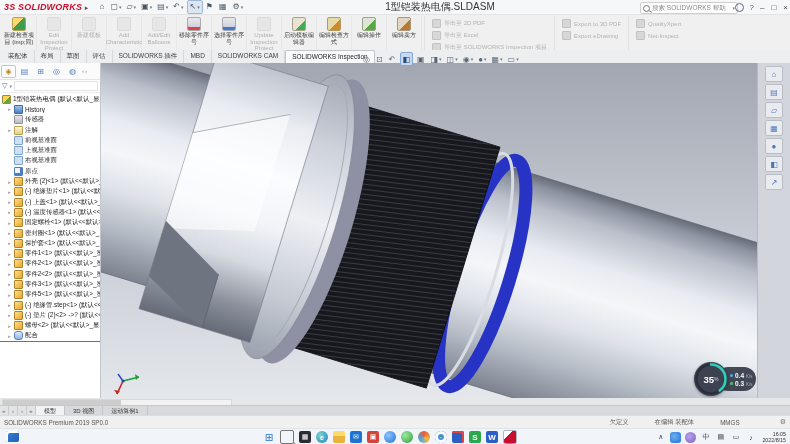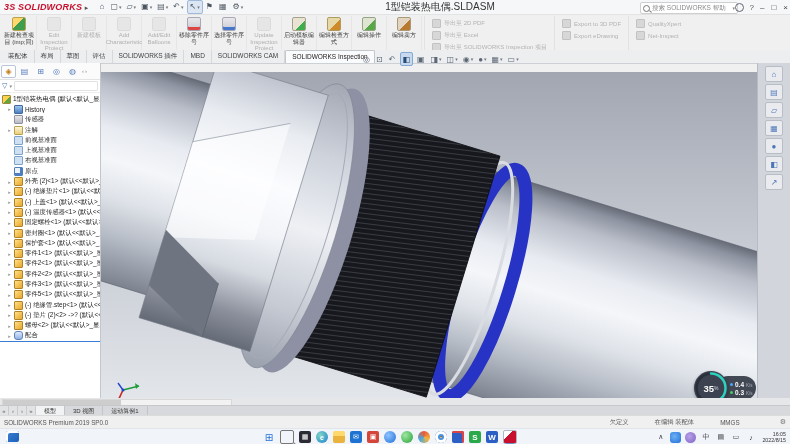--- a/index.html
+++ b/index.html
@@ -77,21 +77,21 @@
   .i-sens{background:linear-gradient(180deg,#e8e8e8,#b9b9c4);border:.5px solid #90909e;}
   .i-ann{background:linear-gradient(180deg,#fdf6da,#e8cf7a);border:.5px solid #b9a24e;}
   .i-plane{background:#cfe0f2;border:.5px solid #7fa4cc;}
   .i-orig{background:#eef3fa;border:.5px solid #4d7fc0;box-shadow:inset -2px -2px 0 #4d7fc0;}
   .i-part{background:linear-gradient(135deg,#ffe08a,#e8a62a);border:.5px solid #b08326;}
   .i-mate{background:linear-gradient(180deg,#dfeafc,#8fb3e8);border:.5px solid #5f83b8;border-radius:3px;}
   .tlabel{overflow:hidden;text-overflow:clip;}
   .tree-endline{position:absolute;left:0;right:0;height:1px;background:#3a7bd5;}
 
   
-  .viewport{flex:1;position:relative;overflow:hidden;background:linear-gradient(180deg,#a1a6b1 0%,#c9cdd5 55%,#e4e7eb 100%);margin-top:9px;}
+  .viewport{flex:1;position:relative;overflow:hidden;background:linear-gradient(180deg,#a1a6b1 0%,#c9cdd5 55%,#e4e7eb 100%);}
   .viewport svg.model{position:absolute;inset:0;}
 
   
   .gauge{position:absolute;left:593px;top:299px;width:62px;height:34px;}
   .gauge .pill{position:absolute;left:22px;top:5px;width:40px;height:24px;background:rgba(52,57,70,.92);border-radius:12px;display:flex;flex-direction:column;justify-content:center;gap:1px;padding-left:14px;box-sizing:border-box;}
   .grow{display:flex;align-items:baseline;gap:2px;}
   .gdot{width:3px;height:3px;border-radius:50%;flex:none;align-self:center;}
   .gdot.up{background:#4da6ff;}
   .gdot.down{background:#41cc66;}
   .gval{font-size:6.5px;font-weight:bold;color:#fff;line-height:7px;}

